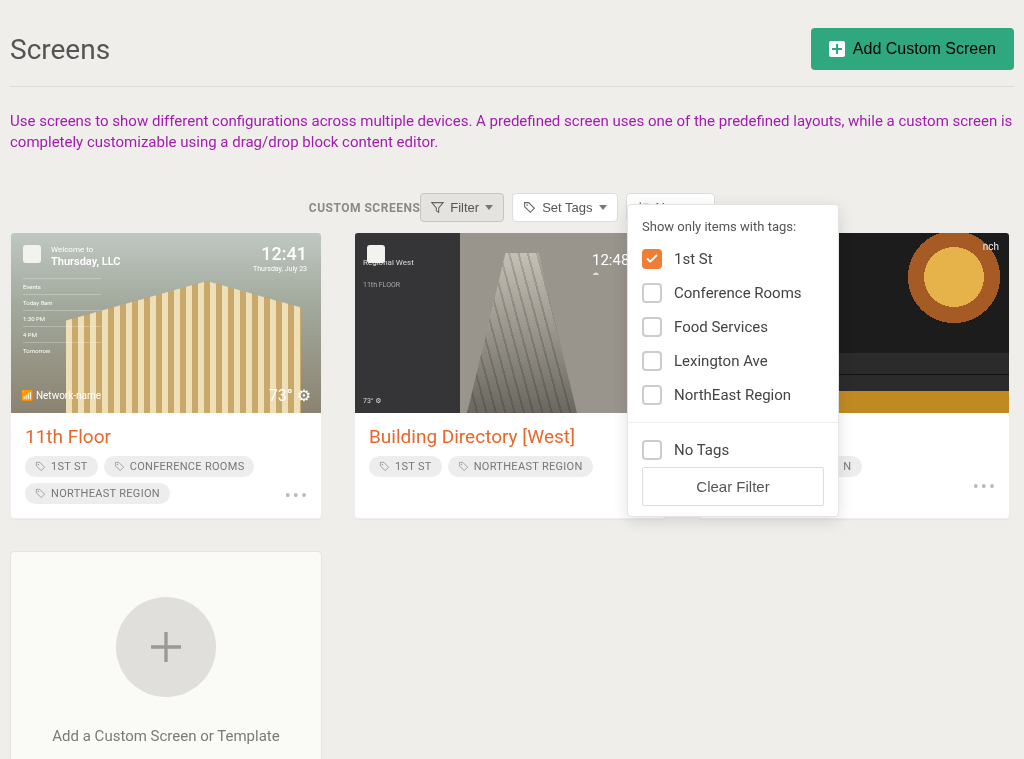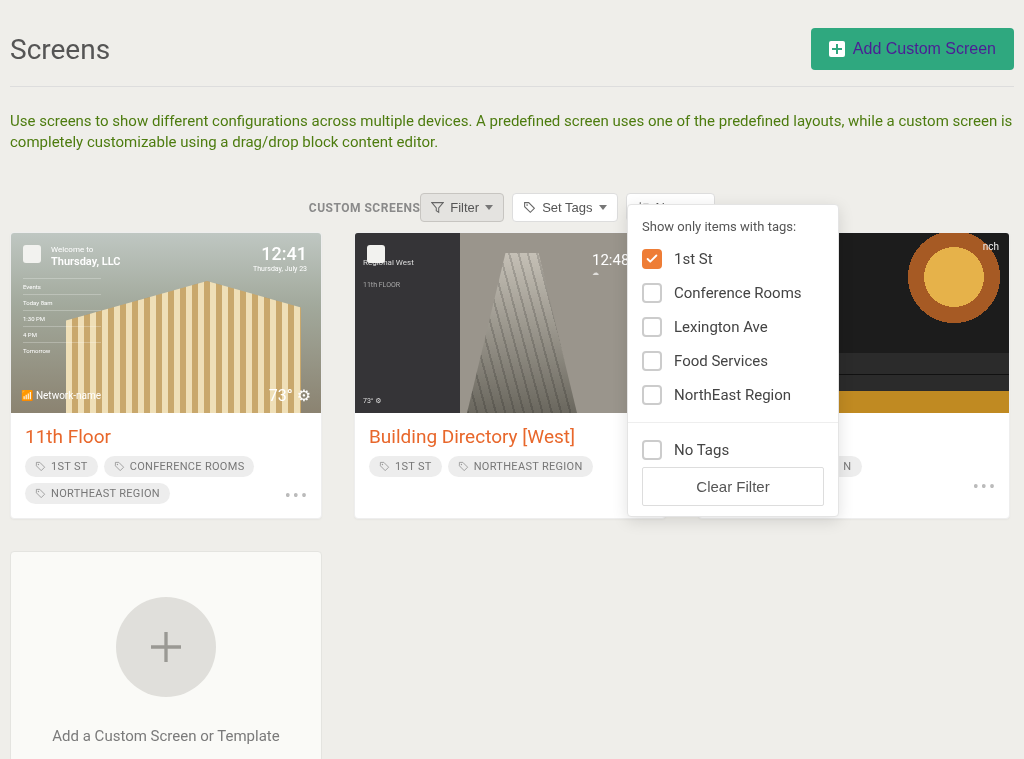--- a/index.html
+++ b/index.html
@@ -24,31 +24,31 @@
   .page-title {
     font-size: 28px;
     font-weight: 400;
     color: #555;
   }
   .add-btn {
     display: inline-flex;
     align-items: center;
     gap: 8px;
     background: #2fa87f;
-    color: #4c1d95;
+    color: #000000;
     border: none;
     padding: 12px 18px;
     border-radius: 4px;
     font-size: 16px;
     cursor: pointer;
   }
   .add-btn svg { width: 16px; height: 16px; fill: #fff; }
   .intro {
     padding: 24px 0 24px 0;
-    color: #4d7c0f;
+    color: #a21caf;
     font-size: 15px;
     line-height: 1.4;
   }
   .section-header {
     display: flex;
     justify-content: center;
     align-items: center;
     margin-bottom: 10px;
     margin-top: 16px;
     padding: 0 16px 0 16px;
@@ -519,25 +519,25 @@
         </svg>
       </span>
     <span>1st St</span>
   </div>
   <div class="opt">
     <span class="chk"></span>
     <span>Conference Rooms</span>
   </div>
   <div class="opt">
     <span class="chk"></span>
-    <span>Lexington Ave</span>
+    <span>Food Services</span>
   </div>
   <div class="opt">
     <span class="chk"></span>
-    <span>Food Services</span>
+    <span>Lexington Ave</span>
   </div>
   <div class="opt">
     <span class="chk"></span>
     <span>NorthEast Region</span>
   </div>
 
   <div class="divider"></div>
 
   <div class="opt">
     <span class="chk"></span>

